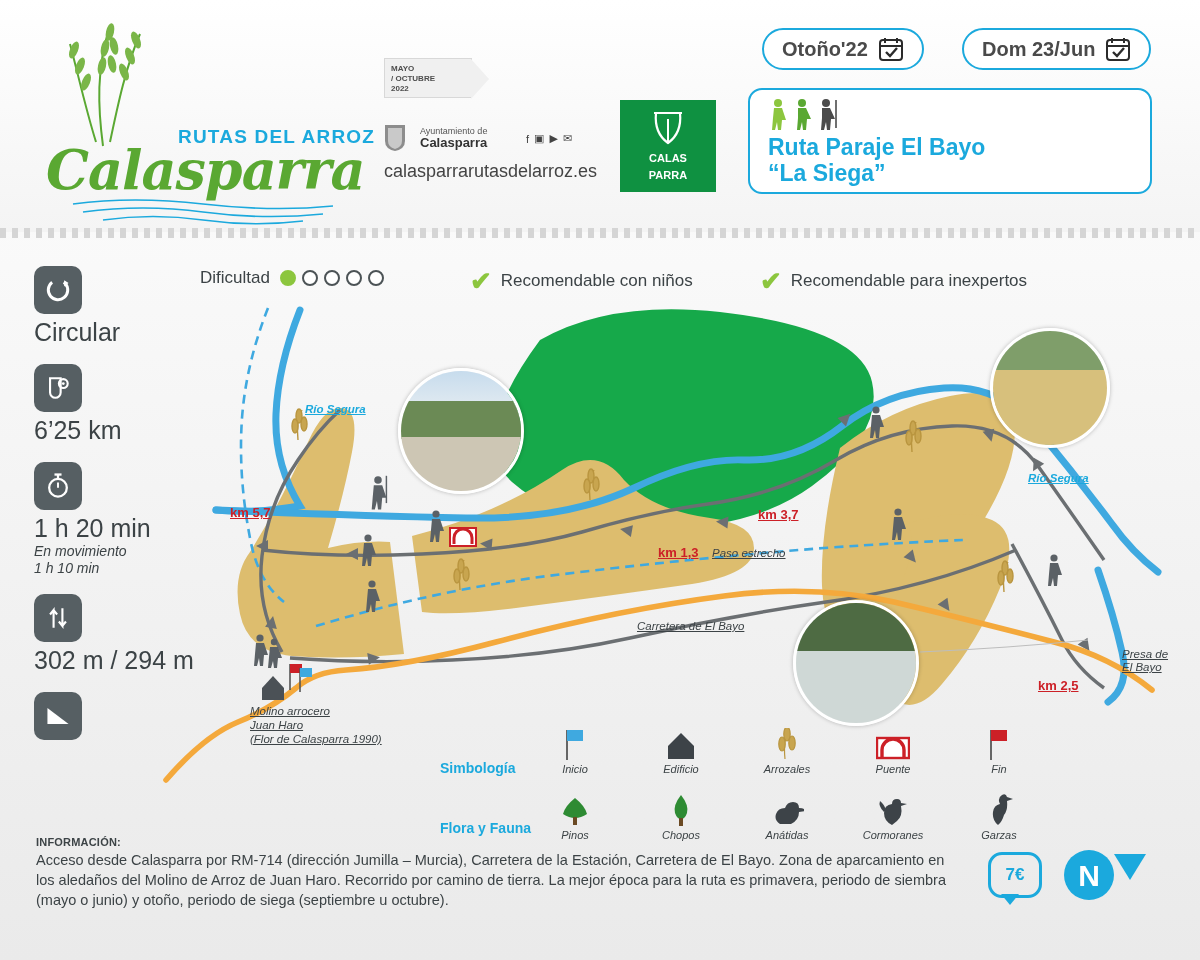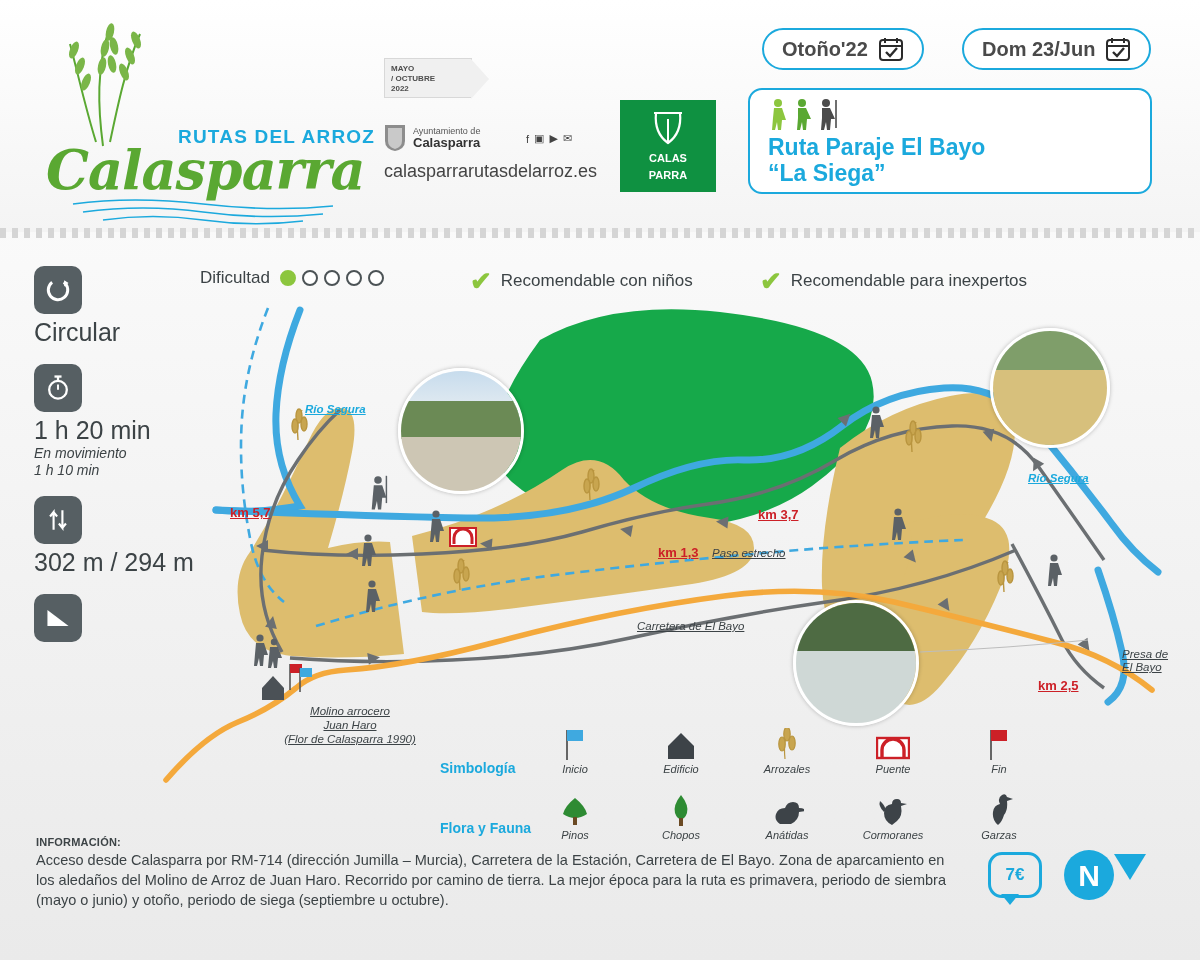--- a/index.html
+++ b/index.html
@@ -19,21 +19,21 @@
   .logo-wheat { position: absolute; left: 20px; top: 0px; width: 110px; height: 130px; }
   .logo-title { position: absolute; left: 150px; top: 108px; font-size: 19px; letter-spacing: 1.2px; color: #1ba9dd; font-weight: bold; }
   .logo-main { position: absolute; left: 18px; top: 120px; font-family: "DejaVu Serif", serif; font-style: italic; font-weight: bold; font-size: 54px; color: #5aa832; letter-spacing: -1px; }
   .logo-waves { position: absolute; left: 40px; top: 178px; width: 270px; height: 30px; }
 
   .meta { position: absolute; left: 384px; top: 58px; width: 210px; }
   .ribbon { position: relative; width: 88px; height: 40px; background: #f0f0f0; border: 1px solid #d8d8d8; }
   .ribbon:after { content: ""; position: absolute; right: -18px; top: 0; border-top: 20px solid transparent; border-bottom: 20px solid transparent; border-left: 18px solid #f0f0f0; }
   .ribbon div { font-size: 8px; font-weight: bold; color: #4d4d4d; line-height: 10px; padding-left: 6px; }
   .ribbon div:first-child { padding-top: 5px; }
-  .ayto { position: absolute; left: 0px; top: 66px; display: flex; align-items: center; gap: 7px; }
+  .ayto { position: absolute; left: 0px; top: 66px; display: flex; align-items: center; gap: 14px; }
   .ayto-shield { width: 22px; height: 28px; }
   .ayto-text { font-size: 9px; color: #555; line-height: 11px; }
   .ayto-text b { font-size: 13px; color: #333; }
   .socials { position: absolute; left: 142px; top: 74px; display: flex; gap: 5px; align-items: center; }
   .socials span { font-size: 11px; color: #444; }
   .site { position: absolute; left: 0px; top: 103px; font-size: 18px; color: #444; }
 
   .calasparra-badge { position: absolute; left: 620px; top: 100px; width: 96px; height: 92px; background: #0f9141; display: flex; flex-direction: column; align-items: center; justify-content: flex-start; }
   .cb-icon { margin-top: 9px; width: 40px; height: 38px; }
   .cb-text { color: #fff; font-size: 11px; font-weight: bold; line-height: 12px; text-align: center; margin-top: 5px; }
@@ -85,21 +85,21 @@
   .ph-ground { position: absolute; left: 0; bottom: 0; right: 0; height: 45%; background: #cdc6b4; }
   .ph2-top { position: absolute; left:0; top:0; right:0; height: 34%; background: #7f9e6a; }
   .ph2-bot { position: absolute; left:0; bottom:0; right:0; height: 66%; background: #d7c07c; }
   .ph3-top { position: absolute; left:0; top:0; right:0; height: 40%; background: #4e6b43; }
   .ph3-bot { position: absolute; left:0; bottom:0; right:0; height: 60%; background: #cfd8d6; }
 
   .mlabel { position: absolute; font-size: 11.5px; text-decoration: underline; }
   .riv-lbl { color: #1ba9dd; font-style: italic; font-weight: bold; }
   .km-lbl { color: #cc2027; font-weight: bold; font-size: 13px; }
   .blk-lbl { color: #3c4346; font-style: italic; }
-  .blk-lbl.c { text-align: center; }
+  .blk-lbl.c { }
 
   
   .legend { position: absolute; left: 430px; top: 722px; width: 520px; }
   .leg-title { position: absolute; font-size: 14px; font-weight: bold; color: #1ba9dd; }
   .leg-t1 { left: 10px; top: 38px; }
   .leg-t2 { left: 10px; top: 98px; }
   .leg-row { position: absolute; left: 105px; display: flex; gap: 26px; }
   .leg-r1 { top: 6px; }
   .leg-r2 { top: 72px; }
   .leg-item { width: 80px; text-align: center; }
@@ -238,20 +238,30 @@
     <div class="stat">
       <div class="stat-ico">
         <svg viewBox="0 0 34 34" width="30" height="30">
           <circle cx="17" cy="17" r="11" fill="none" stroke="#fff" stroke-width="3.4" stroke-dasharray="52 14" transform="rotate(-40 17 17)"></circle>
           <path d="M24 6 l5 3 l-5 4 z" fill="#fff"></path>
         </svg>
       </div>
       <div class="stat-val">Circular</div>
     </div>
 
+    <div class="stat">
+      <div class="stat-ico">
+        <svg viewBox="0 0 34 34" width="30" height="30">
+          <path d="M8 6 h12 v16 a6 6 0 0 1 -12 0 z" fill="none" stroke="#fff" stroke-width="2.4"></path>
+          <circle cx="23" cy="12" r="5" fill="none" stroke="#fff" stroke-width="2.4"></circle>
+          <circle cx="23" cy="12" r="1.6" fill="#fff"></circle>
+        </svg>
+      </div>
+      <div class="stat-val">6’25 km</div>
+    </div>
 
     <div class="stat">
       <div class="stat-ico">
         <svg viewBox="0 0 34 34" width="30" height="30">
           <circle cx="17" cy="19" r="10" fill="none" stroke="#fff" stroke-width="2.6"></circle>
           <path d="M17 19 v-6" stroke="#fff" stroke-width="2.2"></path>
           <path d="M13 4 h8" stroke="#fff" stroke-width="2.6"></path>
           <path d="M17 4 v4" stroke="#fff" stroke-width="2.6"></path>
         </svg>
       </div>

